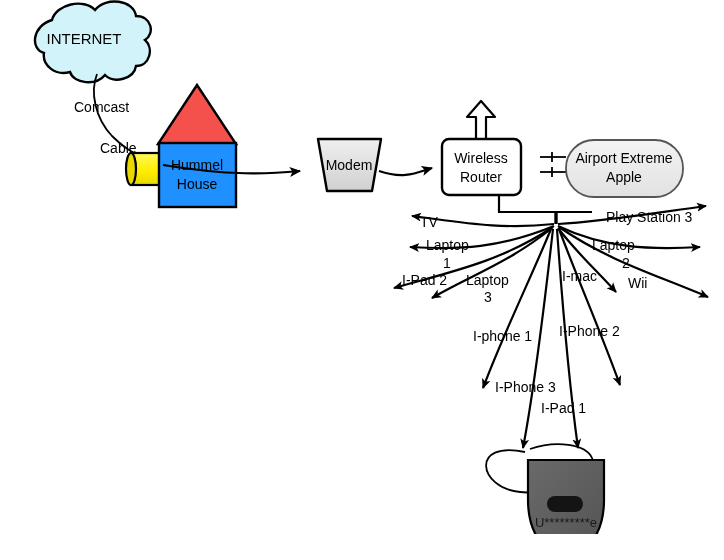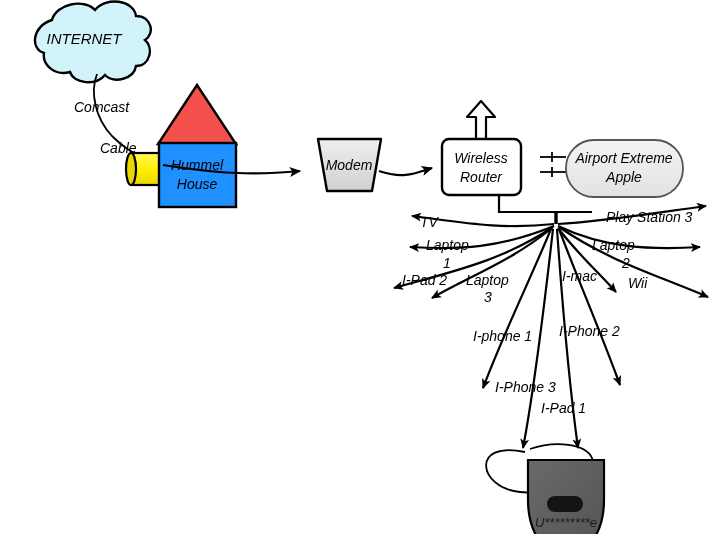--- a/index.html
+++ b/index.html
@@ -10,21 +10,20 @@
   }
   body {
     font-family: "Liberation Sans", sans-serif;
   }
   #canvas {
     position: relative;
     width: 724px;
     height: 534px;
     overflow: hidden;
     background: #ffffff;
-    font-style: italic;
   }
   #diagram {
     position: absolute;
     left: 0;
     top: 0;
     width: 724px;
     height: 560px;
   }
   .lbl {
     font-family: "Liberation Sans", sans-serif;

